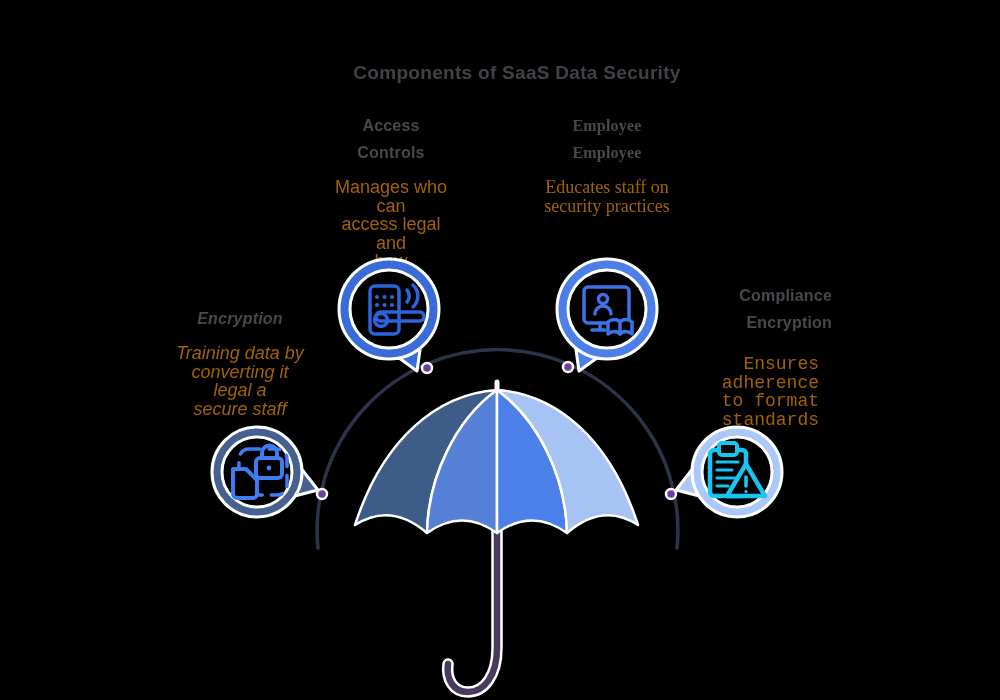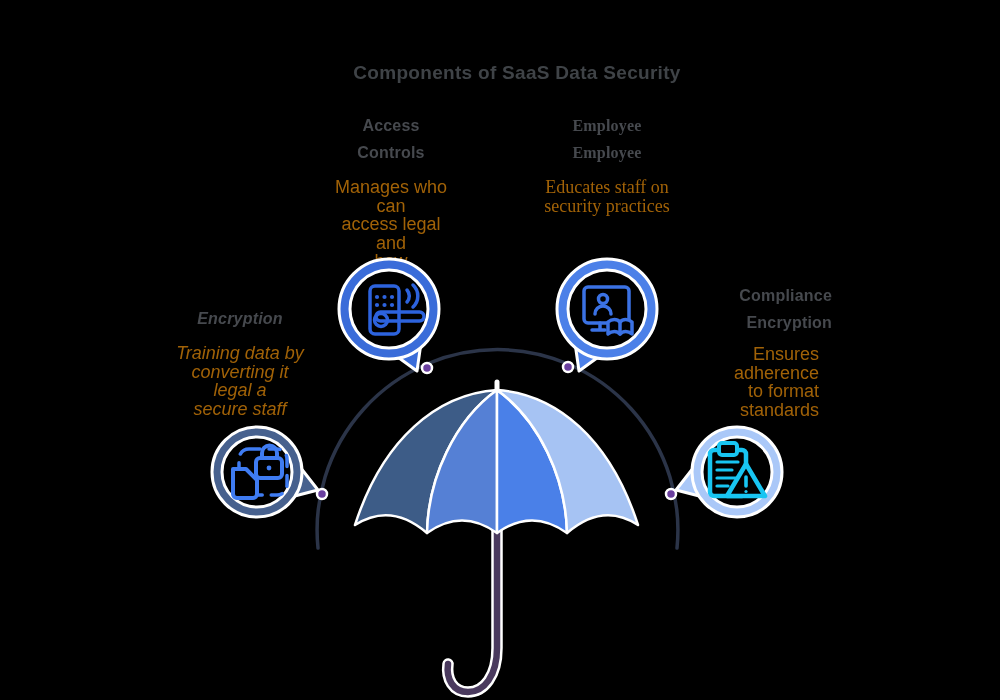--- a/index.html
+++ b/index.html
@@ -29,21 +29,21 @@
   .label.encryption .heading{width:150px;}
   .label.encryption .desc{width:132px;}
   .label.access{left:311px;top:112px;width:160px;}
   .label.access .heading{width:130px;}
   .label.access .desc{width:120px;}
   .label.employee{left:527px;top:112px;width:160px;font-family:Liberation Serif, serif;}
   .label.employee .heading{width:130px;}
   .label.employee .desc{width:135px;}
   .label.compliance{left:677px;top:282px;width:160px;text-align:right;}
   .label.compliance .heading{width:150px;}
-  .label.compliance .desc{width:124px;margin-top:9px;}
+  .label.compliance .desc{width:124px;margin-top:19px;font-family:Liberation Mono, monospace;}
   svg{position:absolute;left:0;top:0;}
 </style>
 </head>
 <body>
 
 <div class="canvas">
 
   <div class="title">Components of SaaS Data Security</div>
 
   <div class="label encryption">

